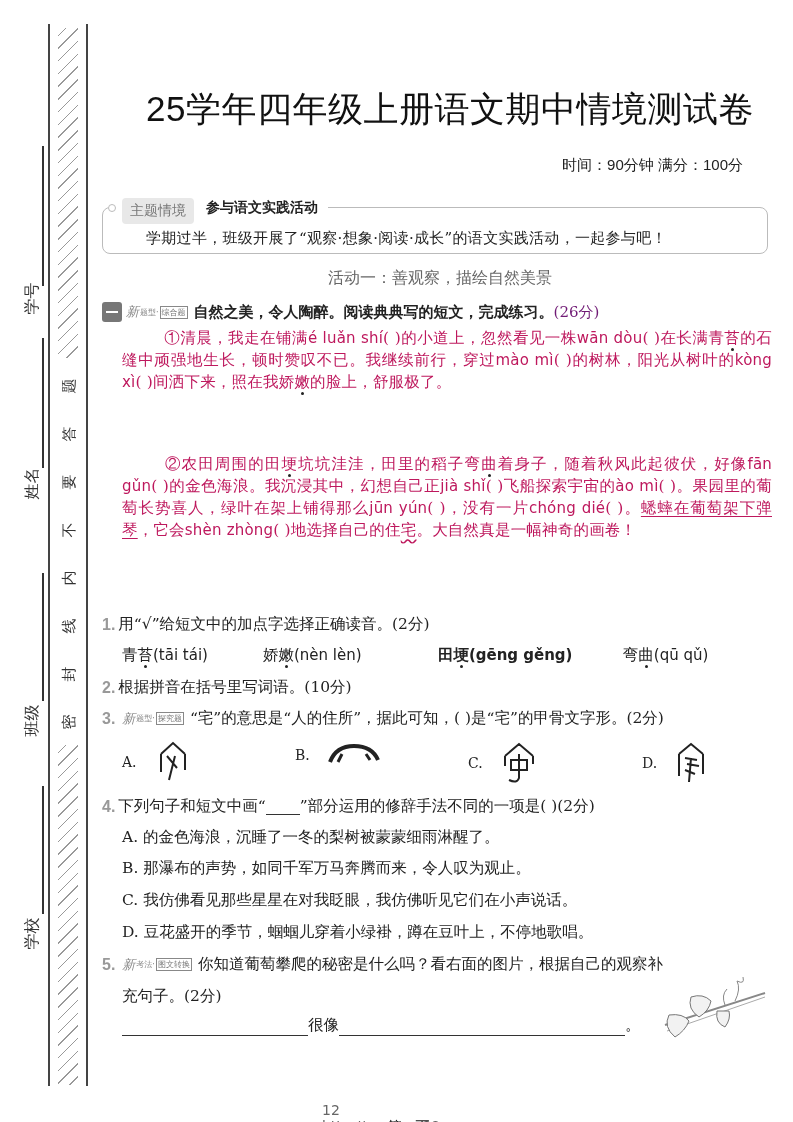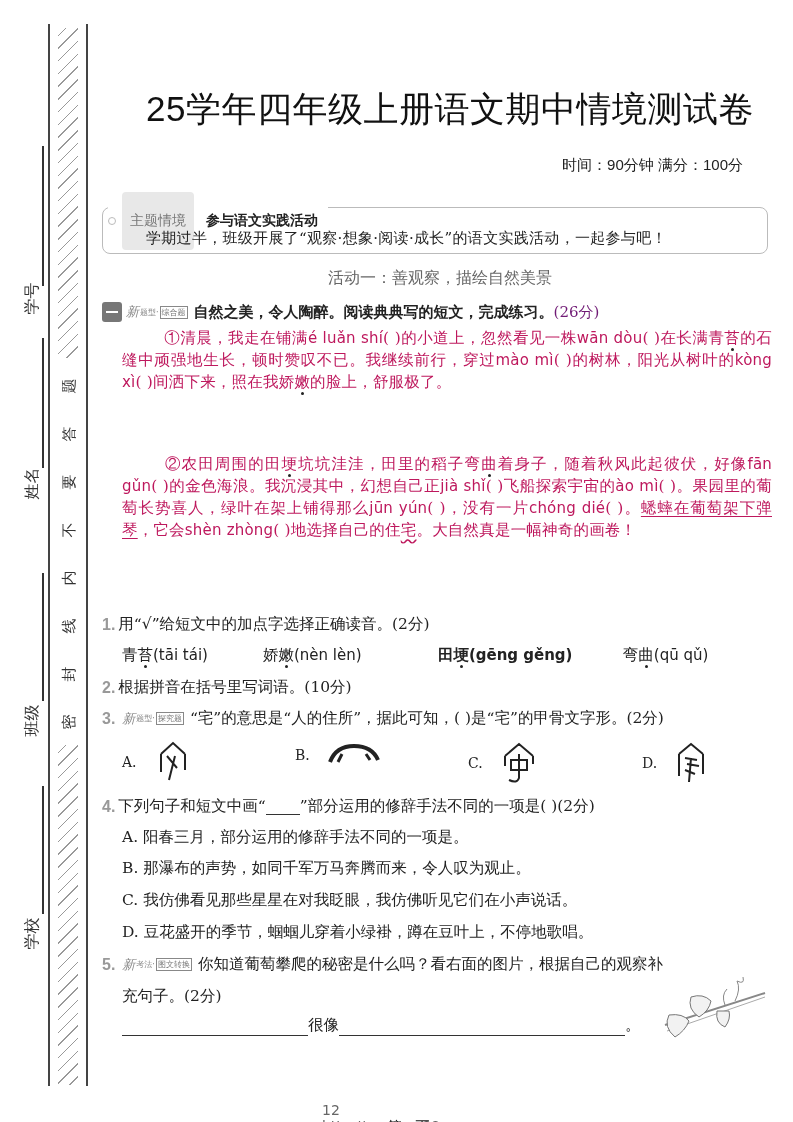--- a/index.html
+++ b/index.html
@@ -21,21 +21,21 @@
     .field .ul { position: absolute; left: 34px; width: 2px; background: #333; }
 
     
     .main { position: absolute; left: 100px; top: 0; width: 693px; height: 1122px; }
     .title { position: absolute; left: 20px; top: 86px; width: 660px; text-align: center; font-family: "Liberation Sans", sans-serif; font-size: 35px; color: #111; letter-spacing: 0.5px; }
     .meta { position: absolute; right: 50px; top: 156px; font-family: "Liberation Sans", sans-serif; font-size: 15px; color: #222; }
 
     .theme-box { position: absolute; left: 2px; top: 207px; width: 666px; height: 47px; border: 1px solid #bbb; border-radius: 8px; }
     .theme-head { position: absolute; left: 8px; top: 192px; display: flex; align-items: center; background: #fff; padding-right: 10px; }
     .theme-dot { width: 8px; height: 8px; border-radius: 50%; border: 1px solid #bbb; margin-right: 6px; }
-    .theme-tag { background: #e8e8e8; color: #777; font-family: Liberation Sans, sans-serif; font-size: 14px; padding: 20px 8px; border-radius: 4px; }
+    .theme-tag { background: #e8e8e8; color: #777; font-family: Liberation Sans, sans-serif; font-size: 14px; padding: 4px 8px; border-radius: 4px; margin-top: 6px; }
     .theme-name { font-family: "DejaVu Sans", sans-serif; font-weight: bold; font-size: 14px; color: #222; margin-left: 12px; }
     .theme-text { position: absolute; left: 46px; top: 229px; font-size: 15px; color: #222; letter-spacing: 0.3px; }
 
     .activity { position: absolute; left: 0; top: 268px; width: 680px; text-align: center; font-family: Liberation Serif, serif; font-size: 16px; color: #666; }
 
     .sec-head { position: absolute; left: 2px; top: 302px; display: flex; align-items: center; white-space: nowrap; }
     .sec-num { width: 20px; height: 20px; background: #777; border-radius: 3px; position: relative; }
     .sec-num::after { content: ""; position: absolute; left: 4px; right: 4px; top: 9px; height: 2px; background: #fff; }
     .tag-xin { font-style: italic; color: #888; font-size: 13px; margin-left: 4px; font-family: "DejaVu Serif", serif; }
     .tag-type { color: #888; font-size: 8px; margin-left: 1px; font-family: "DejaVu Sans", sans-serif; }
@@ -184,21 +184,21 @@
         <path d="M6 14 L18 4 L30 14 M6 14 L6 36 M30 14 L30 34 M12 18 L24 20 M14 24 L26 26 M12 30 L22 34 M18 18 L16 42" fill="none" stroke="#222" stroke-width="2"></path>
       </svg>
   </div>
 
   <div class="q" style="top:796px;">
     <span class="qnum">4.</span>
     <span>下列句子和短文中画“</span>
     <span class="blank-line" style="width:34px;"></span>
     <span>”部分运用的修辞手法不同的一项是(          )(2分)</span>
   </div>
-  <div class="choice" style="top:827px;">A. 阳春三月，部分运用的修辞手法不同的一项是。</div>
+  <div class="choice" style="top:827px;">A. 的金色海浪，沉睡了一冬的梨树被蒙蒙细雨淋醒了。</div>
   <div class="choice" style="top:858px;">B. 那瀑布的声势，如同千军万马奔腾而来，令人叹为观止。</div>
   <div class="choice" style="top:890px;">C. 我仿佛看见那些星星在对我眨眼，我仿佛听见它们在小声说话。</div>
   <div class="choice" style="top:922px;">D. 豆花盛开的季节，蝈蝈儿穿着小绿褂，蹲在豆叶上，不停地歌唱。</div>
 
   <div class="q" style="top:954px;">
     <span class="qnum">5.</span>
     <span class="tag-xin">新</span>
     <span class="tag-type">考法·</span>
     <span class="tag-box">图文转换</span>
     <span style="margin-left:6px;">你知道葡萄攀爬的秘密是什么吗？看右面的图片，根据自己的观察补</span>

